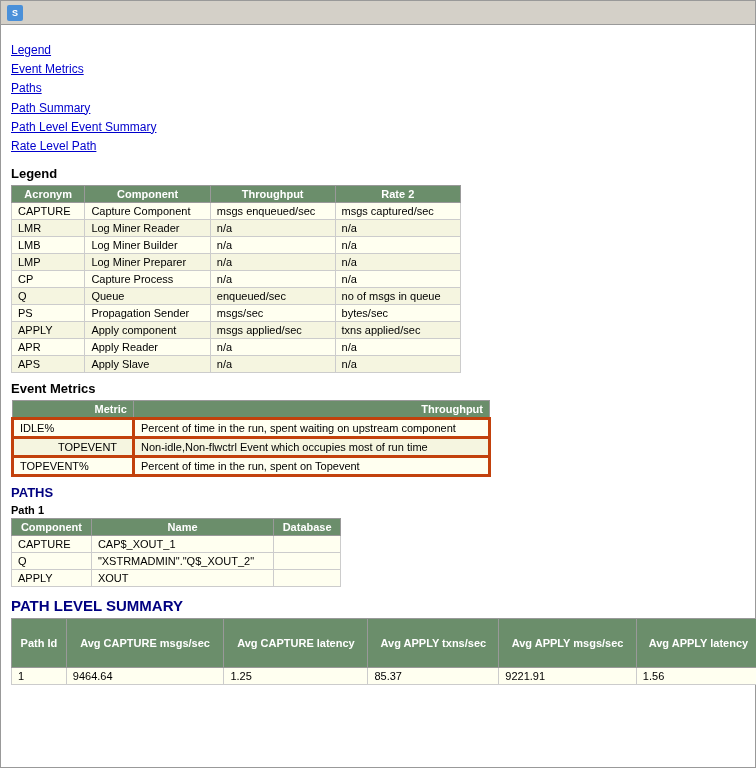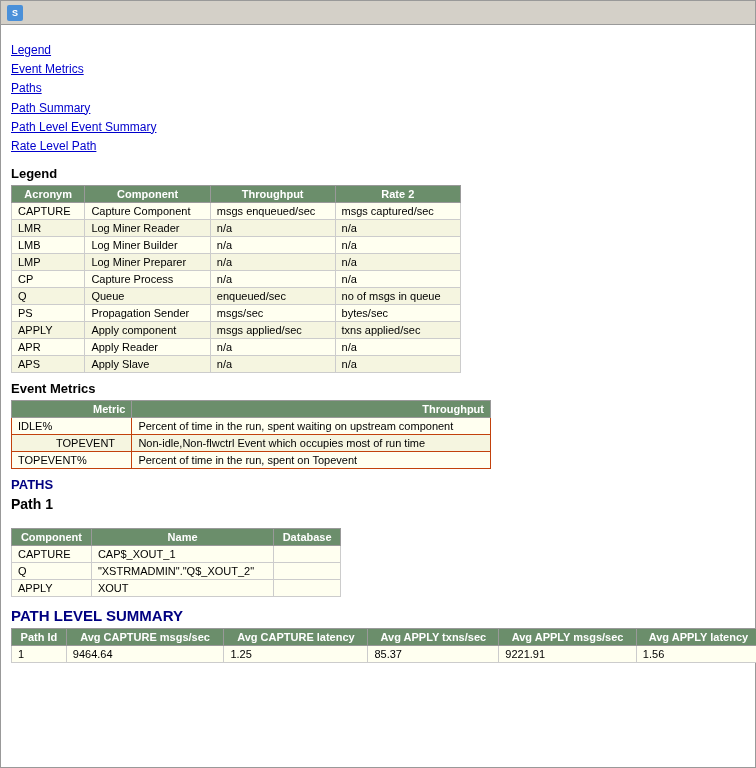--- a/index.html
+++ b/index.html
@@ -105,31 +105,31 @@
       width: 480px;
     }
     .metrics-table th {
       background: #6b8e6b;
       color: #fff;
       border: 1px solid #999;
       padding: 2px 6px;
       text-align: right;
     }
     .metrics-table td {
-      border: 1px solid #c2410c;
+      border: 3px solid #c2410c;
       padding: 2px 6px;
       background: #fffff0;
     }
     .metrics-table tr:nth-child(even) td {
       background: #f5f5e0;
     }
     .path-label {
       font-weight: bold;
-      font-size: 14px;
-      margin: 4px 0 16px 0;
+      font-size: 11px;
+      margin: 4px 0 2px 0;
     }
     .paths-table {
       width: 330px;
     }
     .paths-table th {
       background: #6b8e6b;
       color: #fff;
       border: 1px solid #999;
       padding: 2px 6px;
       text-align: center;
@@ -146,21 +146,21 @@
       text-transform: uppercase;
       margin: 10px 0 4px 0;
     }
     .summary-table {
       width: 750px;
     }
     .summary-table th {
       background: #6b8e6b;
       color: #fff;
       border: 1px solid #999;
-      padding: 2px 6px;
+      padding: 18px 6px;
       text-align: center;
       font-size: 11px;
     }
     .summary-table td {
       border: 1px solid #ccc;
       padding: 2px 6px;
       background: #fffff0;
       font-size: 11px;
     }
   </style>

